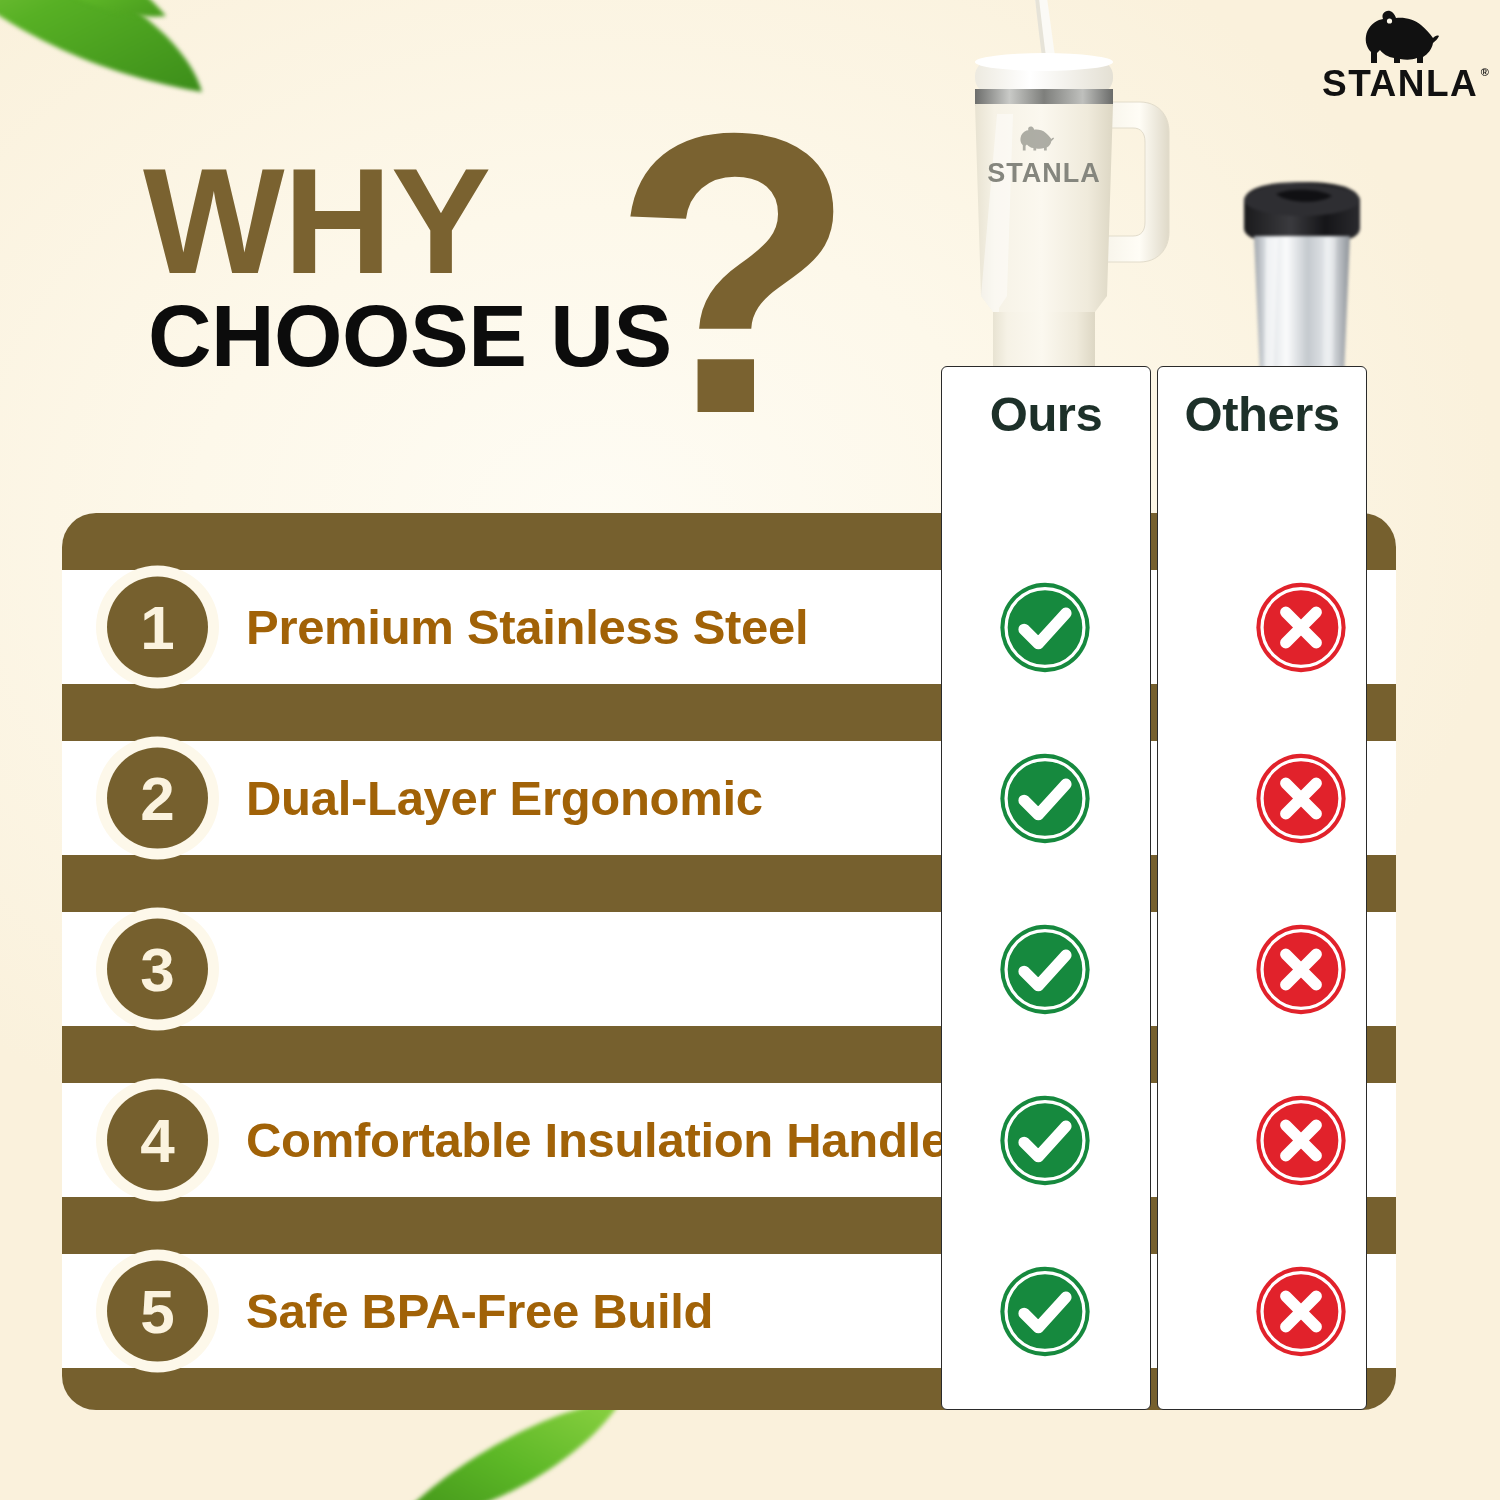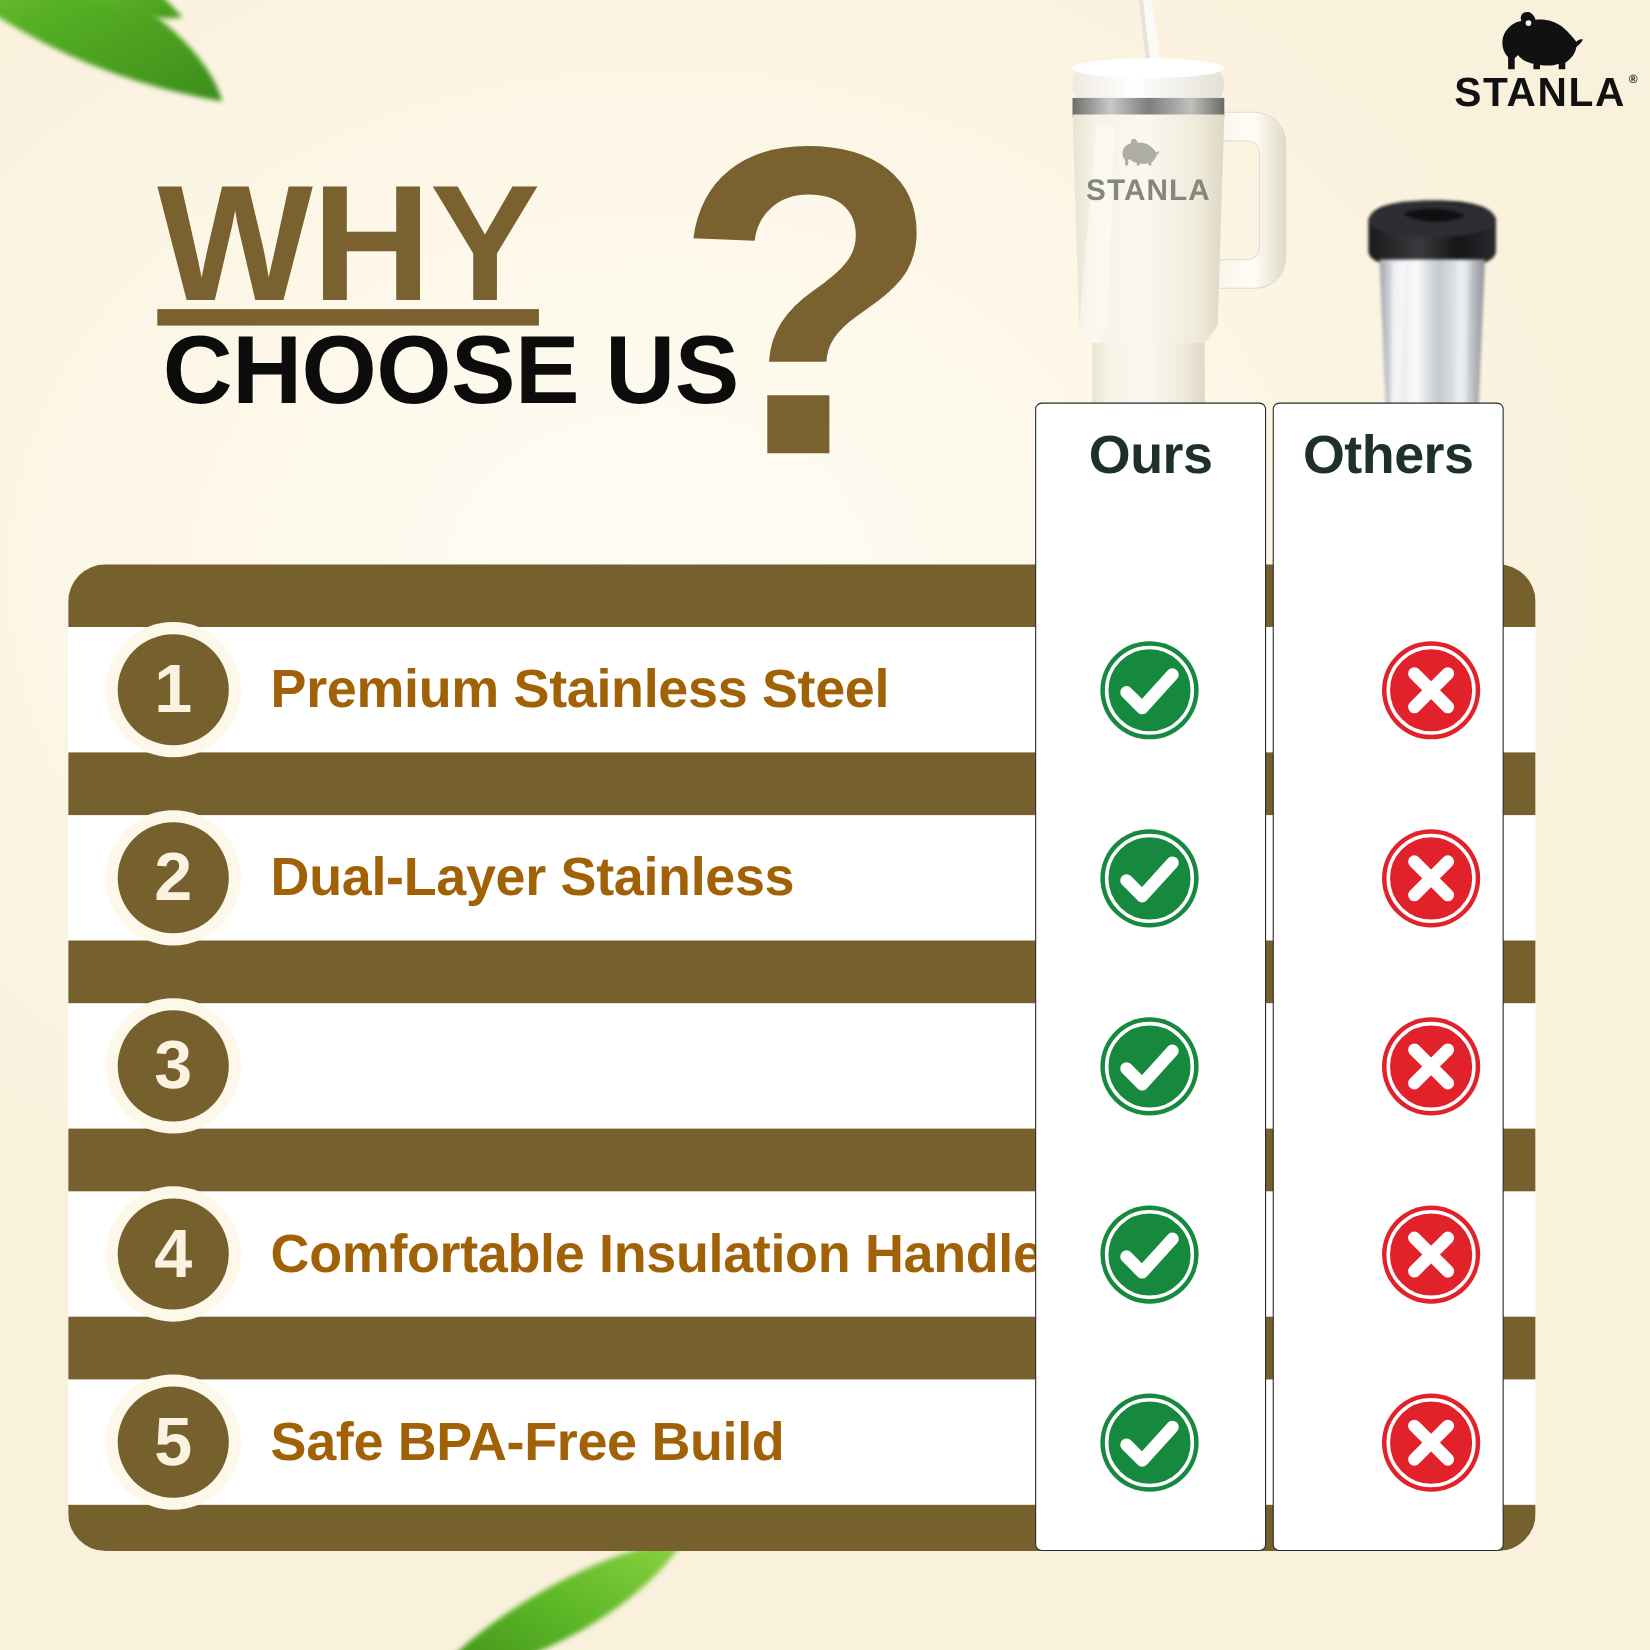--- a/index.html
+++ b/index.html
@@ -32,21 +32,21 @@
     position:relative;display:inline-block;
   }
   .logo-word .rtm{
     position:absolute;right:-12px;top:2px;font-size:11px;font-weight:bold;
   }
 
   
   .headline{position:absolute;left:143px;top:152px;width:760px;}
   .h-why{
     font-weight:bold;font-size:150px;line-height:0.93;letter-spacing:-1px;
-    color:#7A6230;margin:0;text-decoration:underline;
+    color:#7A6230;margin:0;
   }
   .h-choose{
     font-weight:bold;font-size:88px;line-height:1;letter-spacing:-0.5px;
     color:#0C0C0C;margin:0;padding-left:5px;
   }
   .qmark{
     position:absolute;left:612px;top:74px;
     font-weight:bold;font-size:400px;line-height:1;color:#7A6230;
     letter-spacing:-6px;
   }
@@ -166,21 +166,21 @@
         <div class="stripe" style="top: 684px; height: 57px; background: rgb(118, 96, 46);"></div>
         <div class="stripe" style="top: 855px; height: 57px; background: rgb(118, 96, 46);"></div>
       </div>
     <div id="rows">
         <div class="row" style="top: 57px; height: 114px;">
           <div class="num-badge">1</div>
           <div class="row-label">Premium Stainless Steel</div>
         </div>
         <div class="row" style="top: 228px; height: 114px;">
           <div class="num-badge">2</div>
-          <div class="row-label">Dual-Layer Stainless</div>
+          <div class="row-label">Dual-Layer Ergonomic</div>
         </div>
         <div class="row" style="top: 399px; height: 114px;">
           <div class="num-badge">3</div>
         </div>
         <div class="row" style="top: 570px; height: 114px;">
           <div class="num-badge">4</div>
           <div class="row-label">Comfortable Insulation Handle</div>
         </div>
         <div class="row" style="top: 741px; height: 114px;">
           <div class="num-badge">5</div>

